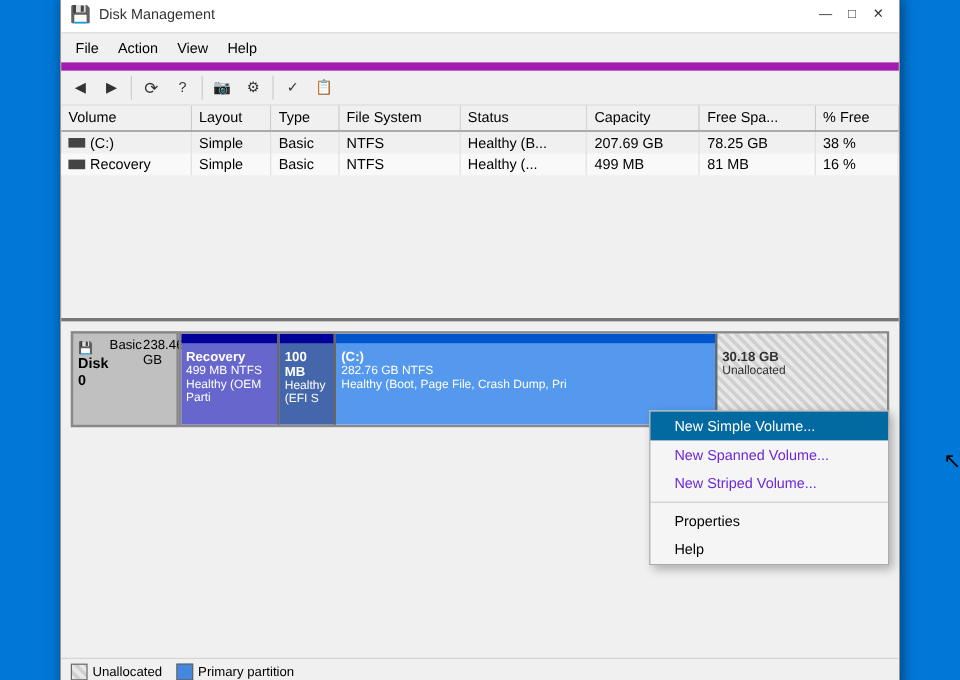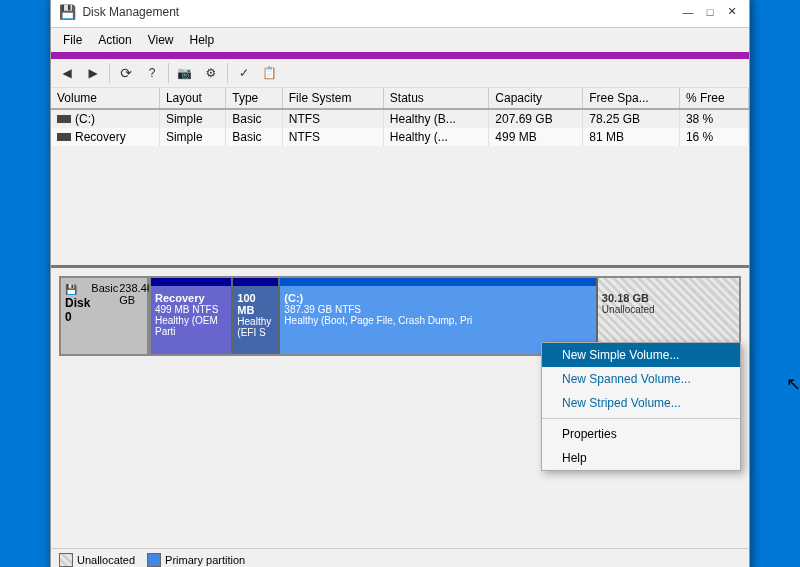--- a/index.html
+++ b/index.html
@@ -229,21 +229,21 @@
       left: 490px;
     }
     .ctx-item {
       padding: 5px 20px;
       cursor: pointer;
       font-size: 12px;
       color: #000;
       white-space: nowrap;
     }
     .ctx-item.highlighted { background: #0369a1; color: white; }
-    .ctx-item.disabled { color: #0369a1; cursor: default; }
+    .ctx-item.disabled { color: #6d28d9; cursor: default; }
     .ctx-sep {
       height: 1px;
       background: #ccc;
       margin: 3px 0;
     }
 
     
     .status-bar {
       background: #f0f0f0;
       border-top: 1px solid #ccc;
@@ -393,21 +393,21 @@
             <div class="partition-content">
               <div class="partition-name">100 MB</div>
               <div class="partition-status">Healthy (EFI S</div>
             </div>
           </div>
 
           <div class="partition part-c">
             <div class="part-header-bar-blue"></div>
             <div class="partition-content">
               <div class="partition-name">(C:)</div>
-              <div class="partition-size">387.39 GB NTFS</div>
+              <div class="partition-size">282.76 GB NTFS</div>
               <div class="partition-status">Healthy (Boot, Page File, Crash Dump, Pri</div>
             </div>
           </div>
 
           <div class="partition part-unalloc">
             <div class="partition-content">
               <div class="partition-name">30.18 GB</div>
               <div class="partition-size">Unallocated</div>
             </div>
           </div>

